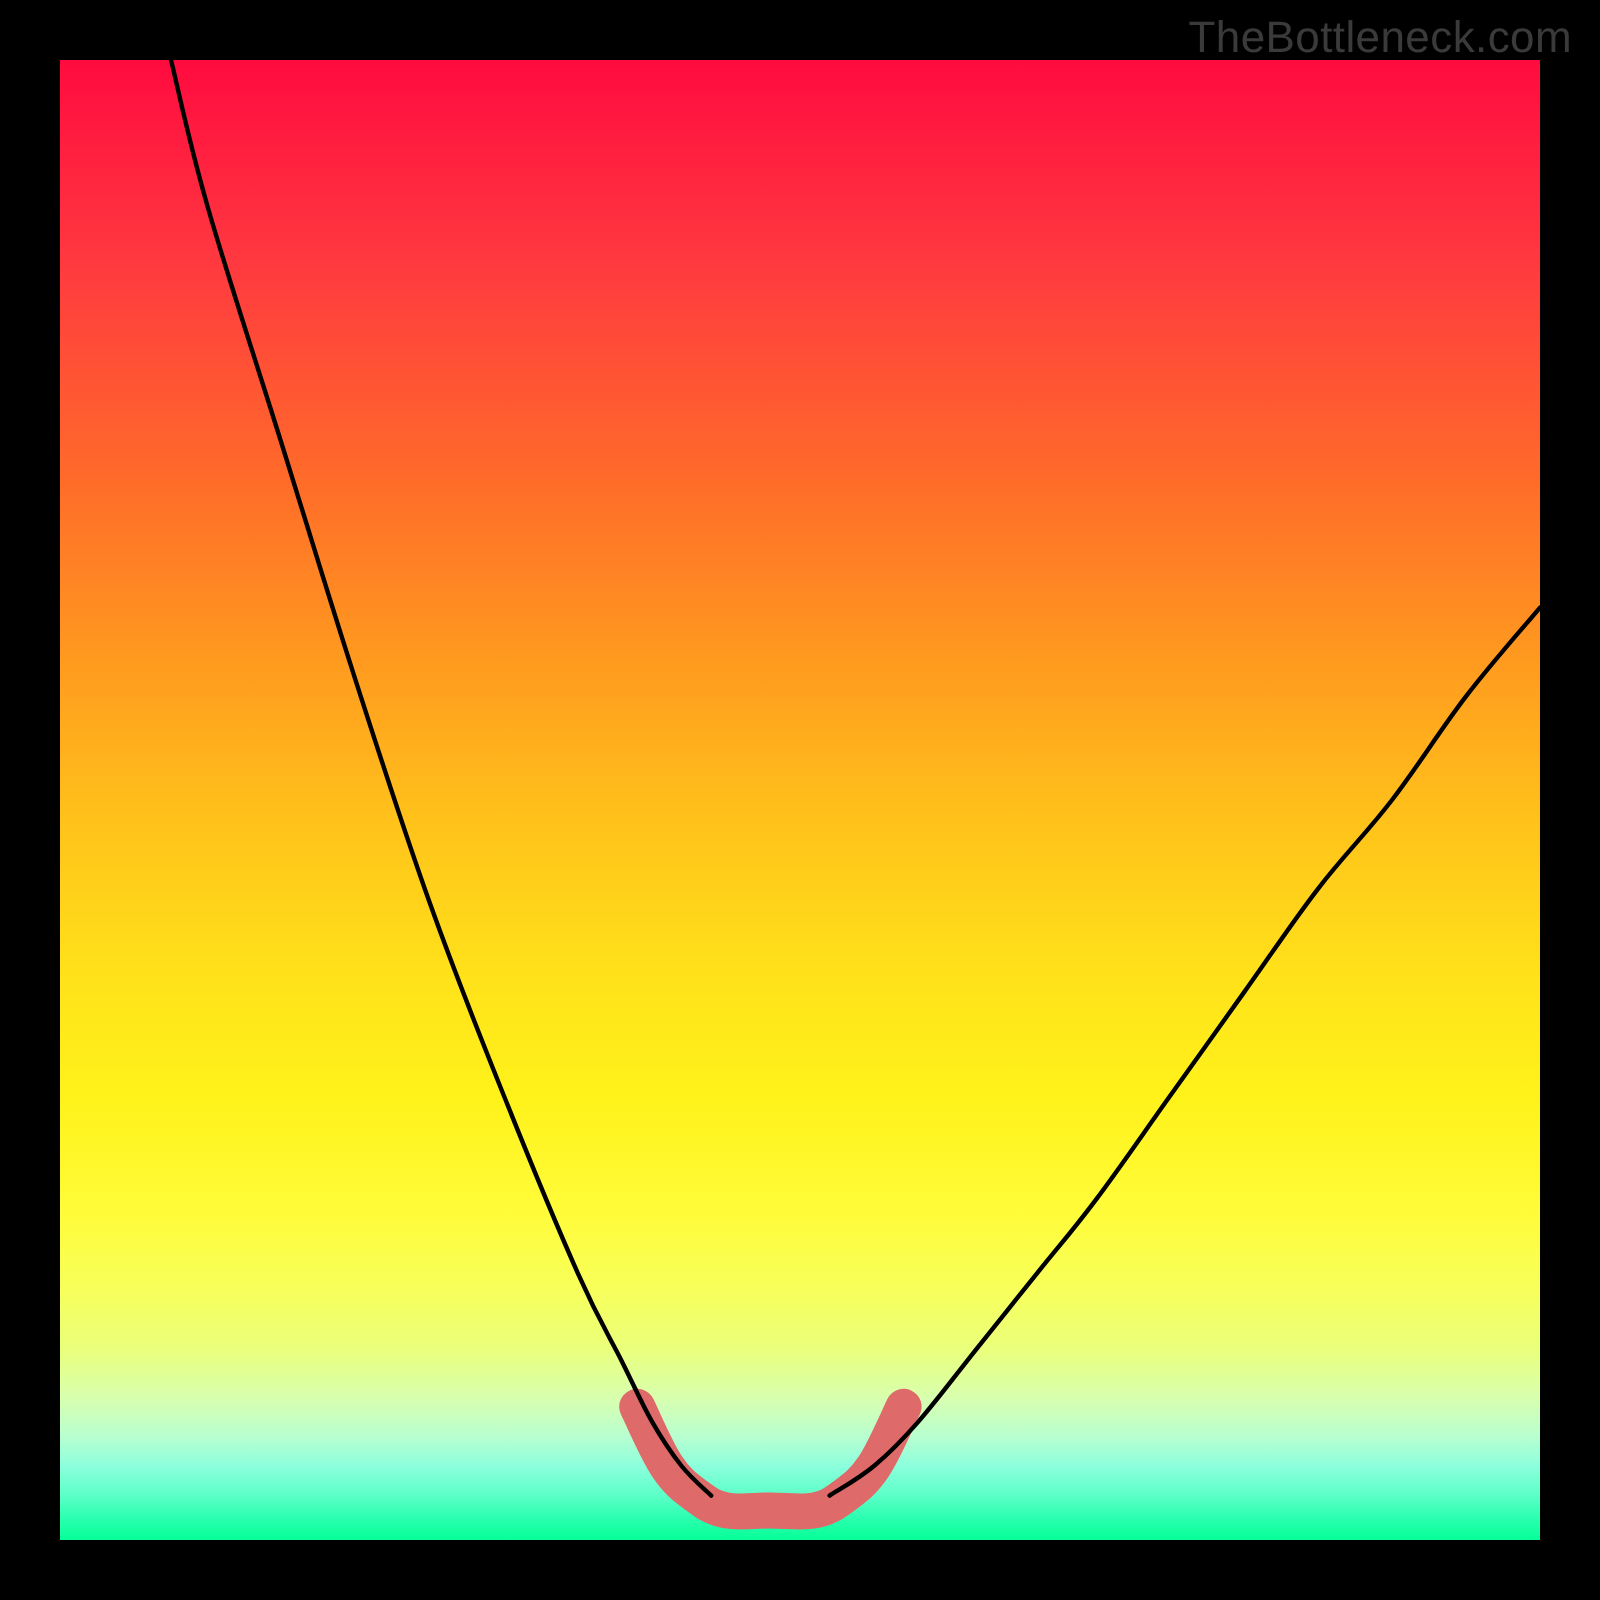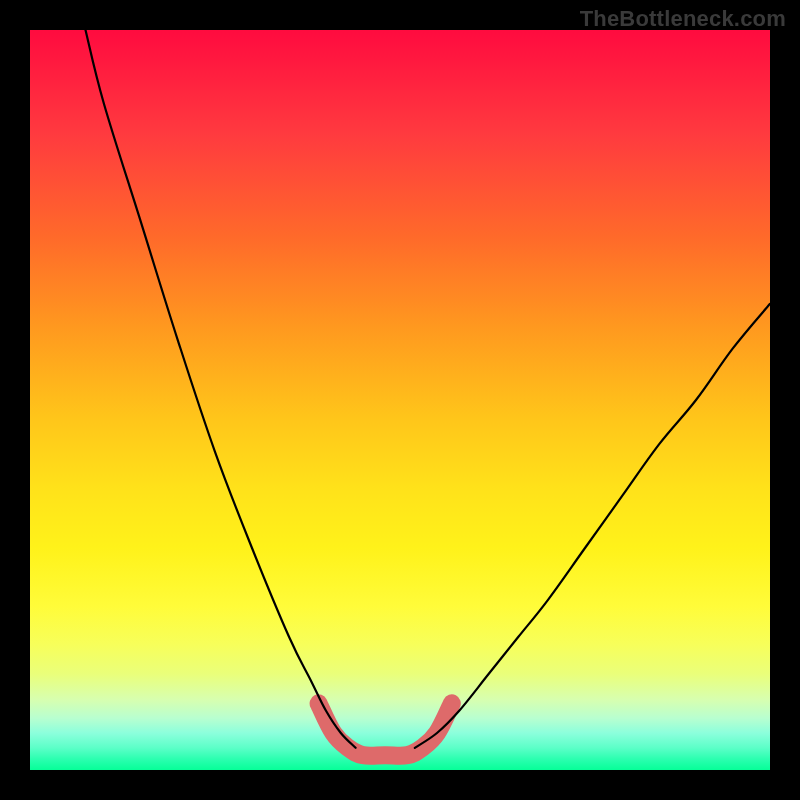--- a/index.html
+++ b/index.html
@@ -16,21 +16,21 @@
     width: 800px;
     height: 800px;
     background: #000;
   }
   .watermark {
     position: absolute;
     top: 6px;
     right: 14px;
     color: #3a3a3a;
     font-size: 22px;
-    font-weight: 700;
+    font-weight: 400;
     letter-spacing: 0.2px;
     user-select: none;
   }
   .plot {
     position: absolute;
     left: 30px;
     top: 30px;
     width: 740px;
     height: 740px;
     

